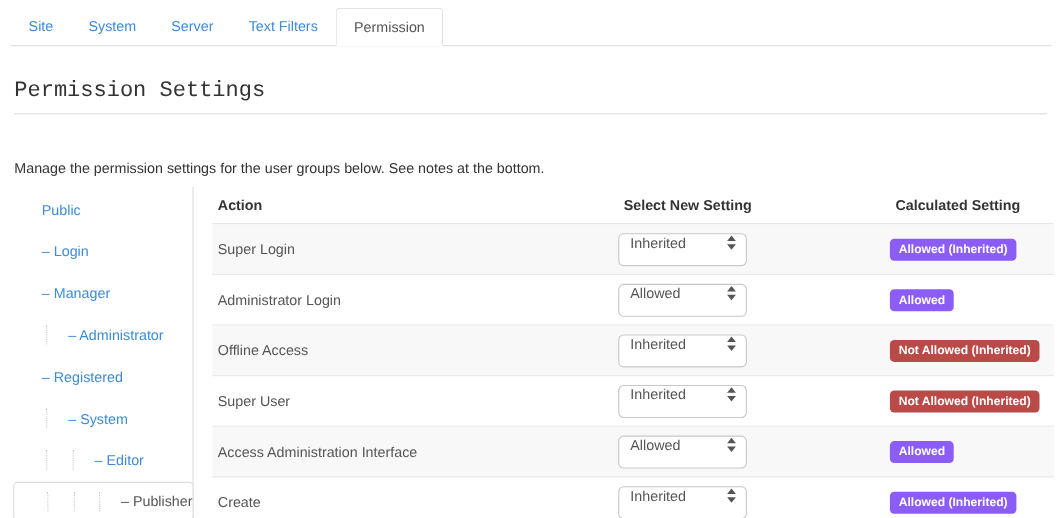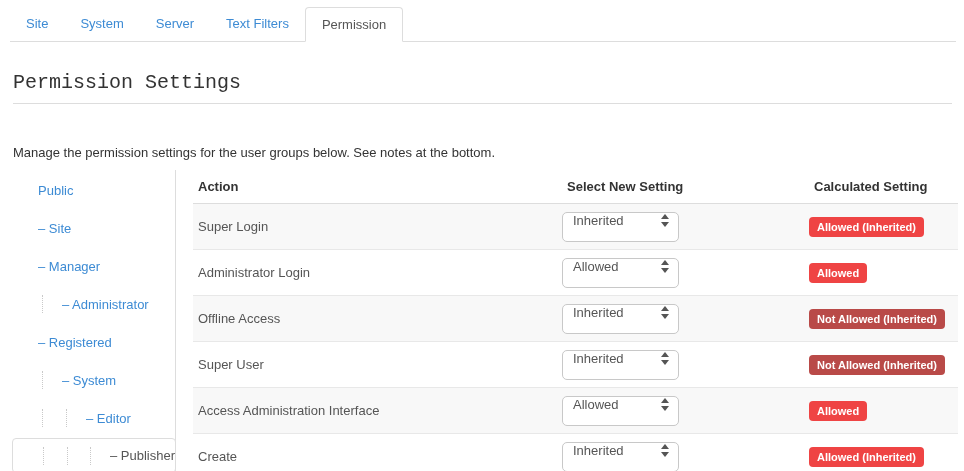--- a/index.html
+++ b/index.html
@@ -153,21 +153,21 @@
   
   .badge {
     display: inline-block;
     font-size: 11px;
     font-weight: bold;
     color: #fff;
     padding: 4px 8px;
     border-radius: 4px;
     white-space: nowrap;
   }
-  .badge.success { background: #ef4444; }
+  .badge.success { background: #8b5cf6; }
   .badge.danger  { background: #b94a48; }
 </style>
 </head>
 <body>
 
 <div class="tabbar">
     <a class="tab">Site</a>
     <a class="tab">System</a>
     <a class="tab">Server</a>
     <a class="tab">Text Filters</a>
@@ -177,21 +177,21 @@
 <h1 class="page-title">Permission Settings</h1>
 
 <p class="page-desc">Manage the permission settings for the user groups below. See notes at the bottom.</p>
 
 <div class="main">
   <ul class="group-tree">
       <li class="tree-item">
         <span class="label">Public</span>
       </li>
       <li class="tree-item">
-        <span class="label">– Site</span>
+        <span class="label">– Login</span>
       </li>
       <li class="tree-item">
         <span class="label">– Manager</span>
       </li>
       <li class="tree-item">
         <span class="guide"></span>
         <span class="label">– Administrator</span>
       </li>
       <li class="tree-item">
         <span class="label">– Registered</span>

